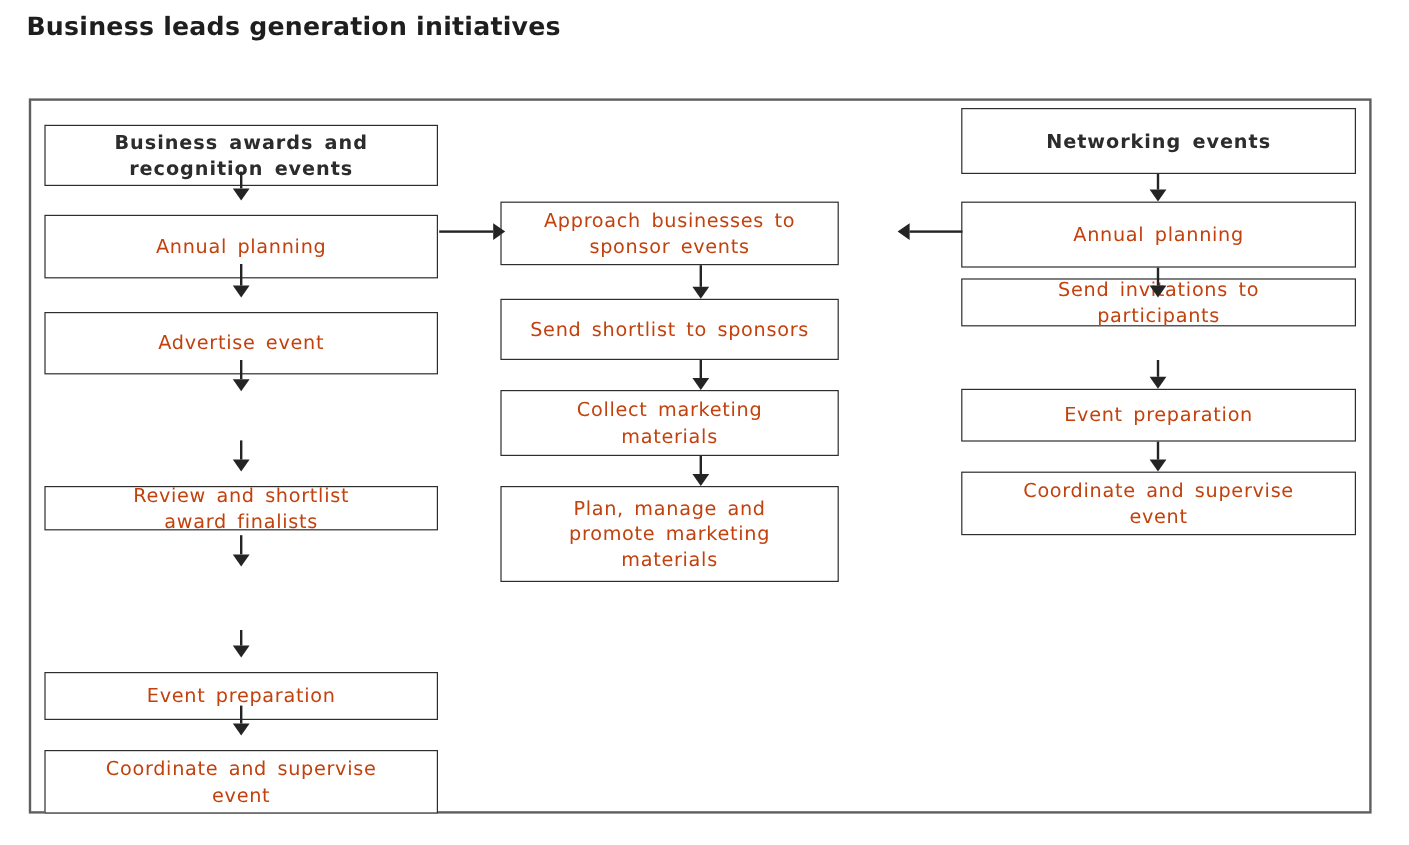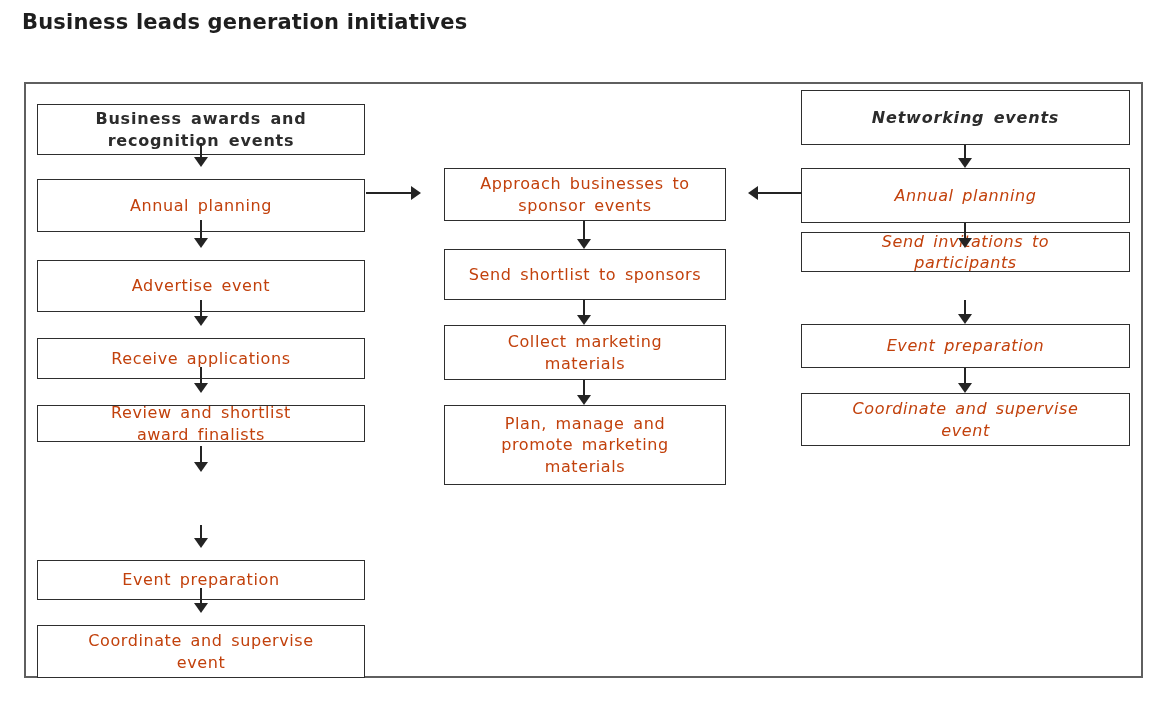--- a/index.html
+++ b/index.html
@@ -43,22 +43,22 @@
     color:#c2410c;
     white-space:pre-line;
     padding:2px 8px;
   }
   .box.hdr {
     font-weight:700;
     color:#2c2c2c;
     letter-spacing:0.8px;
   }
   .col-l { left:37px;  width:328px;margin-top:12px; }
-  .col-c { left:444px; width:282px; }
-  .col-r { left:801px; width:329px;font-style:italic; }
+  .col-c { left:417px; width:282px; }
+  .col-r { left:801px; width:329px; }
 
   .l0{top:92px;height:51px}
   .l1{top:167px;height:53px}
   .l2{top:248px;height:52px}
   .l3{top:326px;height:41px}
   .l4{top:393px;height:37px}
   .l5{top:472px;height:53px}
   .l6{top:548px;height:40px}
   .l7{top:613px;height:53px}
 
@@ -114,21 +114,20 @@
 <div class="page">
 
   <h1 class="title">Business leads generation initiatives</h1>
 
   <div class="canvas"></div>
 
   <div class="box hdr col-l l0">Business awards and
 recognition events</div>
   <div class="box col-l l1">Annual planning</div>
   <div class="box col-l l2">Advertise event</div>
-  <div class="box col-l l3">Receive applications</div>
   <div class="box col-l l4">Review and shortlist
 award finalists</div>
   <div class="box col-l l6">Event preparation</div>
   <div class="box col-l l7">Coordinate and supervise
 event</div>
 
   <div class="box col-c c0">Approach businesses to
 sponsor events</div>
   <div class="box col-c c1">Send shortlist to sponsors</div>
   <div class="box col-c c2">Collect marketing

